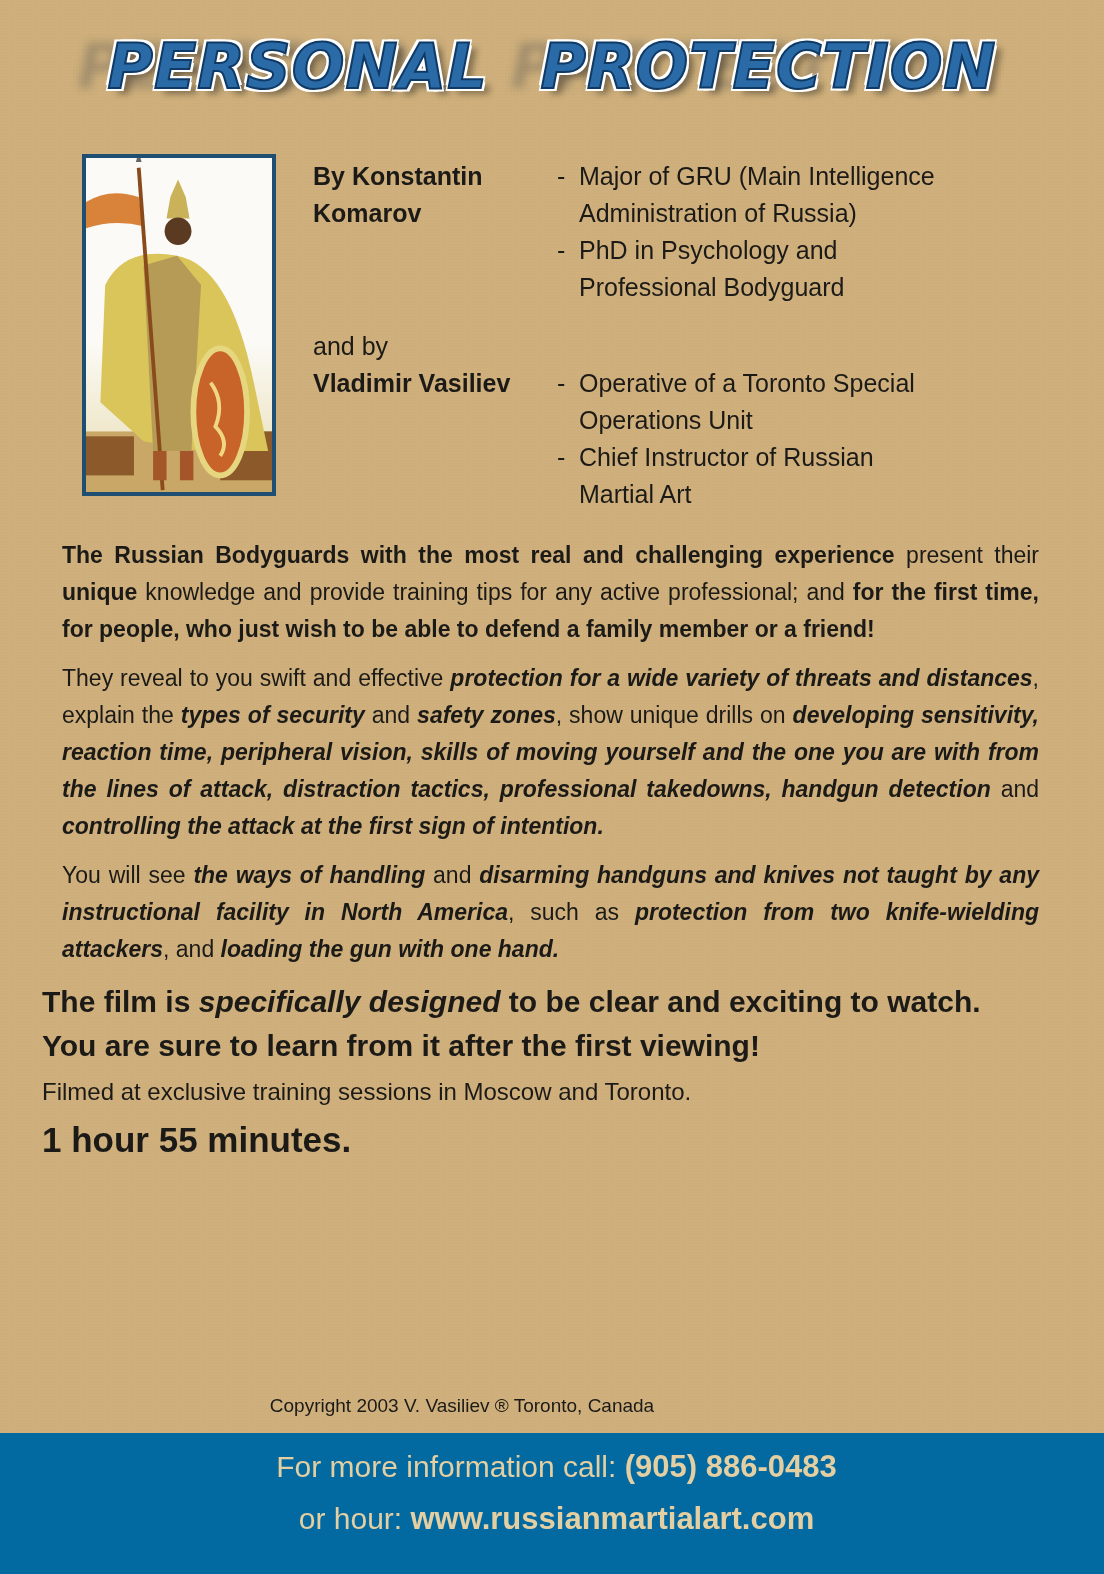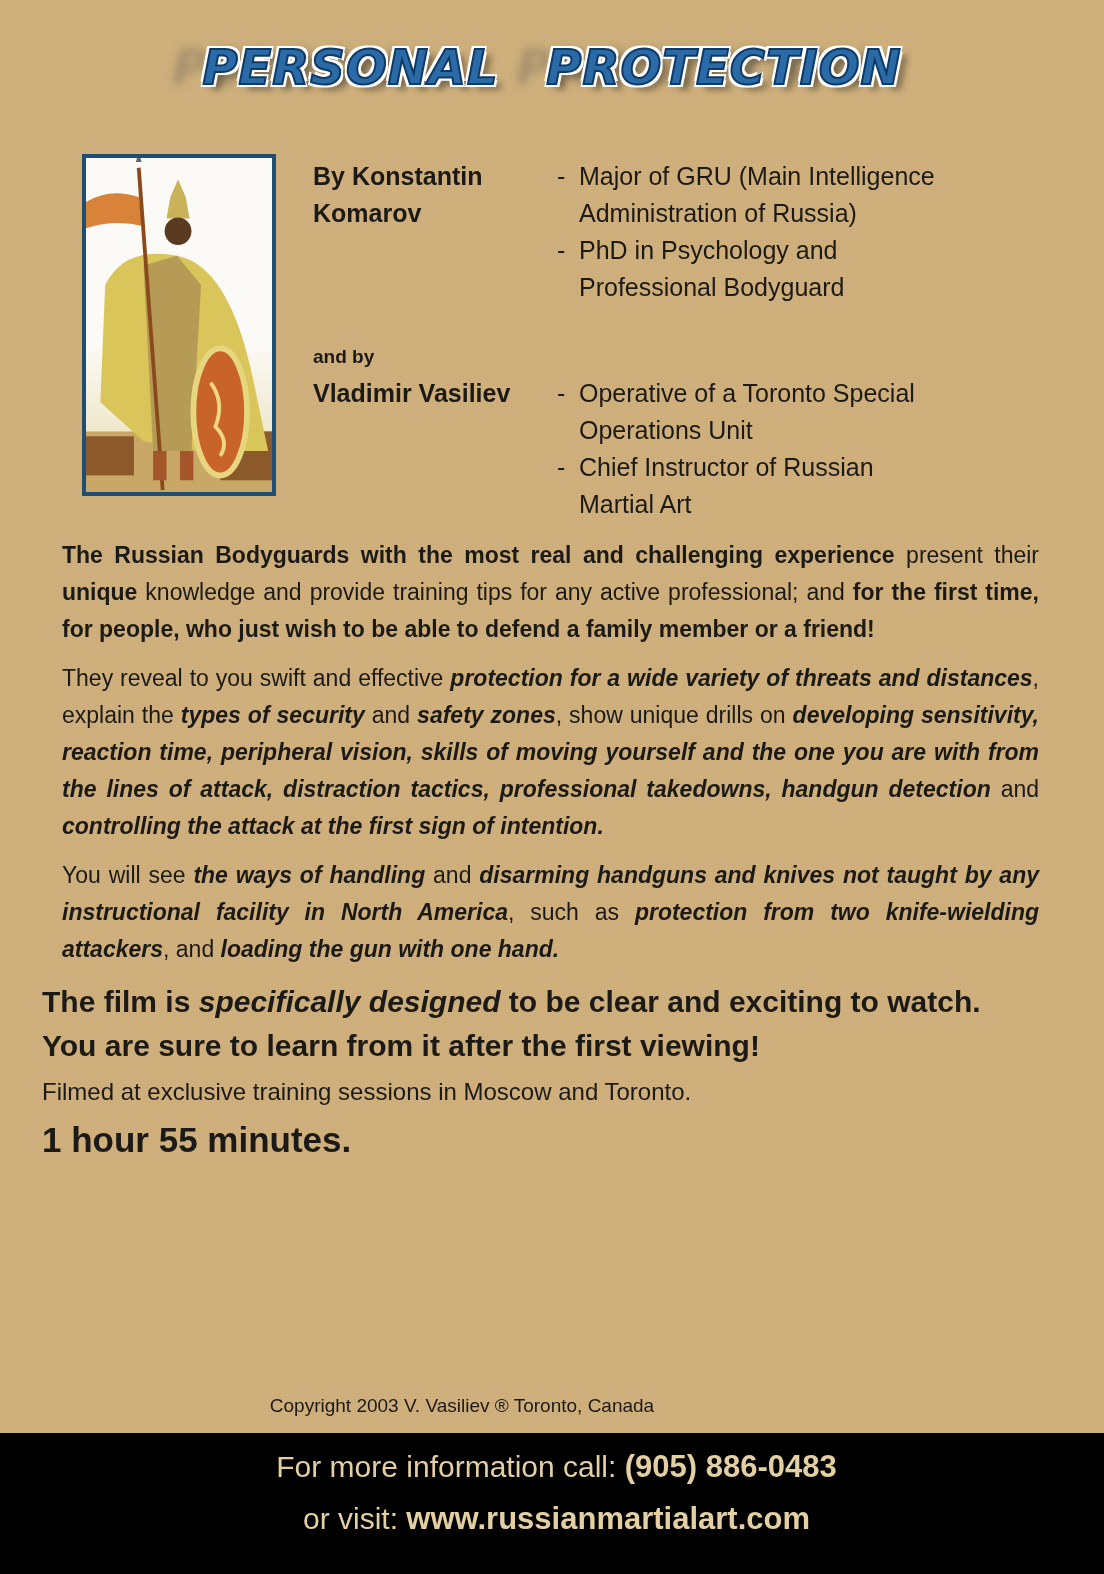--- a/index.html
+++ b/index.html
@@ -10,54 +10,54 @@
     background-size: 3px 3px;
     font-family: "Liberation Sans", sans-serif;
     color: #1c1a17;
     position: relative;
   }
   .title {
     position: absolute; left: 0; top: 22px; width: 1104px; height: 90px;
     text-align: center;
     font-family: "DejaVu Sans", sans-serif;
     font-weight: bold; font-style: italic;
-    font-size: 48px; letter-spacing: 1px;
+    font-size: 62px; letter-spacing: 1px;
     color: #2a6aa6;
     -webkit-text-stroke: 2px #0f3a66;
     text-shadow: 0 0 0 #fff, -3px -3px 0 #fff, 3px -3px 0 #fff, -3px 3px 0 #fff, 3px 3px 0 #fff, 8px 6px 6px rgba(0,0,0,0.35), -30px 0 8px rgba(80,80,80,0.35);
     line-height: 90px;
     word-spacing: 30px;
   }
   .portrait {
     position: absolute; left: 82px; top: 154px; width: 194px; height: 342px;
     border: 4px solid #1e4f72;
     background: linear-gradient(180deg, #fbfaf6 0%, #fbfaf6 55%, #e8dcb0 100%);
     overflow: hidden;
   }
   .portrait svg { width: 100%; height: 100%; display: block; }
   .credits { position: absolute; left: 313px; top: 158px; width: 700px; }
   .credit-block { display: flex; }
   .credit-name { width: 244px; font-weight: bold; font-size: 25px; line-height: 37px; }
   .credit-roles { flex: 1; }
   .role { display: flex; font-size: 25px; line-height: 37px; }
   .role .dash { width: 22px; }
-  .and-by { font-weight: bold; font-size: 19px; line-height: 37px; margin-top: 32px; }
+  .and-by { font-weight: normal; font-size: 25px; line-height: 37px; margin-top: 22px; }
   .body { position: absolute; left: 42px; top: 537px; width: 997px; }
   .p { font-size: 23px; line-height: 37px; text-align: justify; margin-bottom: 12px; margin-left: 20px; }
   .p b, .p i { }
   .big { font-size: 30px; font-weight: bold; line-height: 44px; margin-top: 4px; margin-bottom: 6px; }
   .filmed { font-size: 24px; line-height: 36px; margin-bottom: 8px; }
   .duration { font-size: 35px; font-weight: bold; line-height: 44px; }
   .copyright {
     position: absolute; left: 0; top: 1392px; width: 924px; text-align: center;
     font-size: 19px; line-height: 28px;
   }
   .footer {
     position: absolute; left: 0; top: 1433px; width: 1104px; height: 141px;
-    background: #000000;
+    background: #0369a1;
     text-align: center; color: #e4cfa2; padding-left: 9px;
   }
   .footer .line1 { font-size: 30px; line-height: 40px; margin-top: 14px; }
   .footer .line2 { font-size: 30px; line-height: 40px; margin-top: 12px; }
   .footer .strong { font-weight: bold; font-size: 31px; }
 </style>
 </head>
 <body>
 
 <h1 class="title">
@@ -136,15 +136,15 @@
   <p class="duration">1 hour 55 minutes.</p>
 </div>
 
 <div class="copyright">Copyright 2003 V. Vasiliev ® Toronto, Canada</div>
 
 <div class="footer">
   <div class="line1">
     <span>For more information call: </span><span class="strong">(905) 886-0483</span>
   </div>
   <div class="line2">
-    <span>or visit: </span><span class="strong">www.russianmartialart.com</span>
+    <span>or hour: </span><span class="strong">www.russianmartialart.com</span>
   </div>
 </div>
 
 </body></html>

